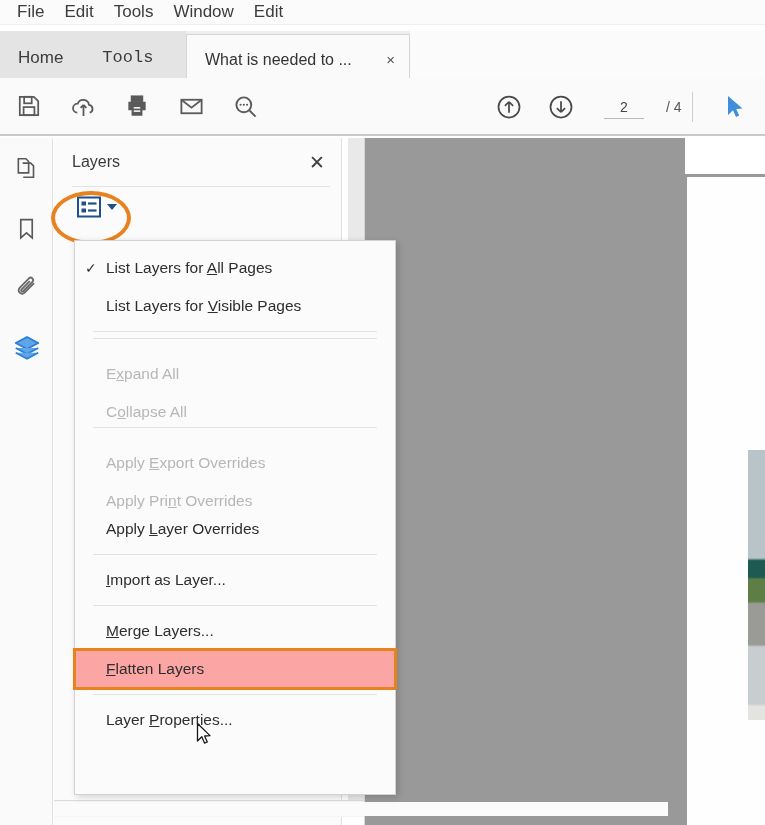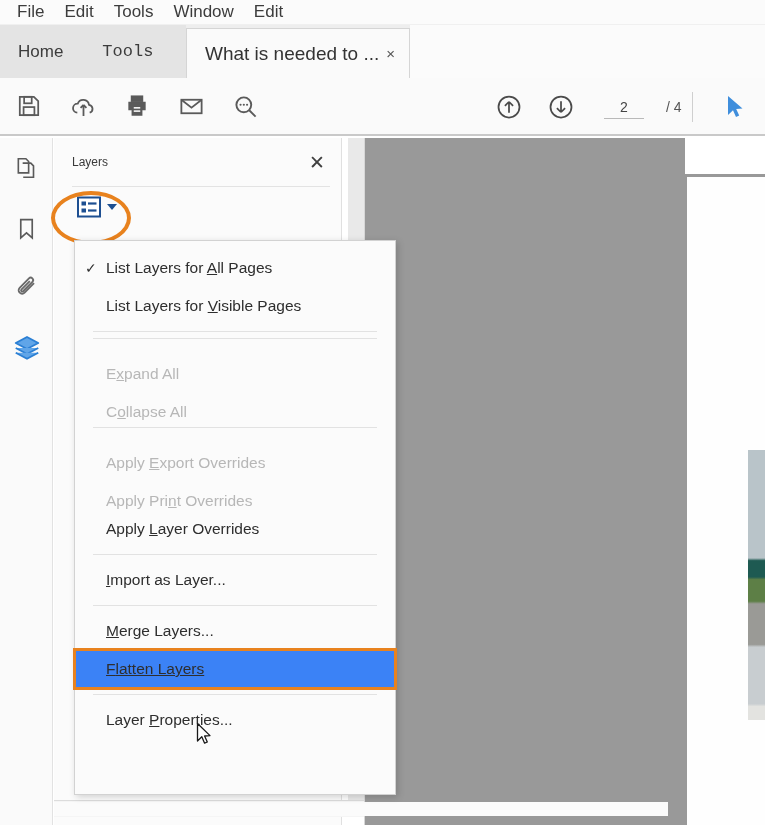--- a/index.html
+++ b/index.html
@@ -17,41 +17,41 @@
     background: #fbfbfb;
     display: flex; align-items: center; padding-left: 8px; gap: 2px;
     border-bottom: 1px solid #f0f0f0;
   }
   .menubar .mitem {
     font-size: 17px; color: #3c3c3c; padding: 2px 9px; white-space: nowrap;
   }
 
   
   .tabstrip {
-    position: absolute; left: 0; top: 25px; width: 765px; height: 53px;
+    position: absolute; left: 0; top: 31px; width: 765px; height: 53px;
     background: #eeeeee;
     border-bottom: 6px solid #c2410c;
   }
   .tab-home-tools {
     position: absolute; left: 0; top: 0; width: 186px; height: 53px;
     background: #e4e4e4;
     display: flex; align-items: center;
   }
   .tab-home-tools .tb {
     font-size: 17px; color: #3c3c3c; padding: 0 0 0 18px; white-space: nowrap;
   }
   .tab-home-tools .tb.tools { padding-left: 39px; font-family: Liberation Mono, monospace; }
   .doc-tab {
     position: absolute; left: 186px; top: 3px; width: 224px; height: 50px;
     background: #fafafa;
     border: 1px solid #d5d5d5; border-bottom: none;
     display: flex; align-items: center; justify-content: space-between;
     padding: 0 10px 0 18px;
   }
-  .doc-tab .title { font-size: 19px; color: #333; white-space: nowrap; }
+  .doc-tab .title { font-size: 16px; color: #333; white-space: nowrap; }
   .doc-tab .closex {
     font-size: 15px; color: #555; line-height: 1; padding: 2px 4px;
   }
   .tab-rest {
     position: absolute; left: 410px; top: 0; right: 0; height: 53px;
     background: #fbfbfb;
   }
 
   
   .toolbar {
@@ -85,21 +85,21 @@
 
   
   .panel {
     position: absolute; left: 54px; top: 0; width: 288px; height: 687px;
     background: #fbfbfb; border-right: 1px solid #e0e0e0;
   }
   .panel-head {
     position: relative; height: 48px; display: flex; align-items: center;
     justify-content: space-between; padding: 0 16px 0 18px;
   }
-  .panel-head .ptitle { font-size: 12px; color: #3a3a3a; }
+  .panel-head .ptitle { font-size: 16px; color: #3a3a3a; }
   .panel-head .pclose { font-size: 19px; color: #3f3f3f; line-height: 1; }
   .panel-rule { position: absolute; left: 18px; top: 48px; width: 258px; height: 1px; background: #e3e3e3; }
   .panel-toolbar { position: absolute; left: 0; top: 49px; width: 288px; height: 46px; }
   .opt-btn {
     position: absolute; left: 22px; top: 8px; display: flex; align-items: center; gap: 5px;
   }
   .opt-caret { width: 0; height: 0; border-left: 5px solid transparent; border-right: 5px solid transparent;
                border-top: 6px solid #1d4f91; }
   .ring {
     position: absolute; left: 51px; top: 191px; width: 80px; height: 54px;
@@ -153,22 +153,22 @@
     position: relative; height: 38px; display: flex; align-items: center;
     padding-left: 31px; font-size: 15.5px; color: #2e2e2e; white-space: nowrap;
   }
   .mrow.disabled { color: #b7b7b7; align-items: flex-end; }
   .mrow .check {
     position: absolute; left: 10px; top: 50%; transform: translateY(-50%);
     font-size: 14px; color: #2e2e2e;
   }
   .msep { height: 1px; background: #e2e2e2; margin: 6px 18px; }
   .mrow.highlight {
-    background: #3b82f6;
-    outline: 3px solid #e8821e; outline-offset: -1px; text-decoration: underline;
+    background: #fca5a5;
+    outline: 3px solid #e8821e; outline-offset: -1px;
   }
   .acc { text-decoration: underline; }
 
   .cursor-arrow { position: absolute; left: 196px; top: 722px; z-index: 60; }
 </style>
 </head>
 <body>
 
 <div id="app">
 

